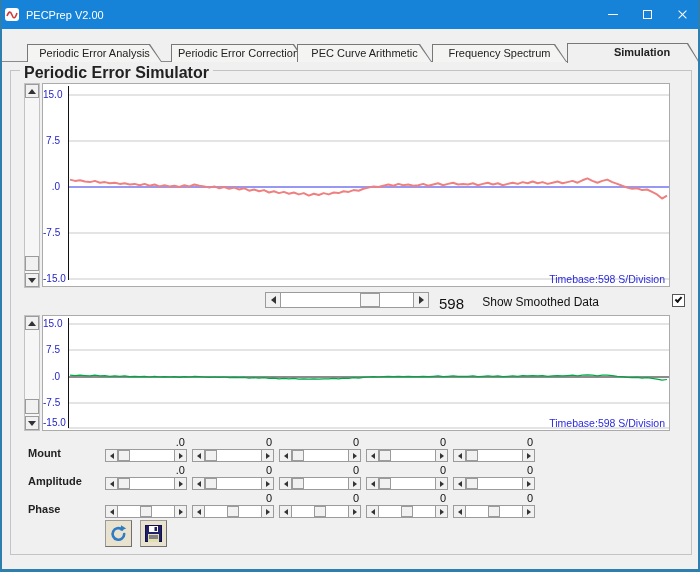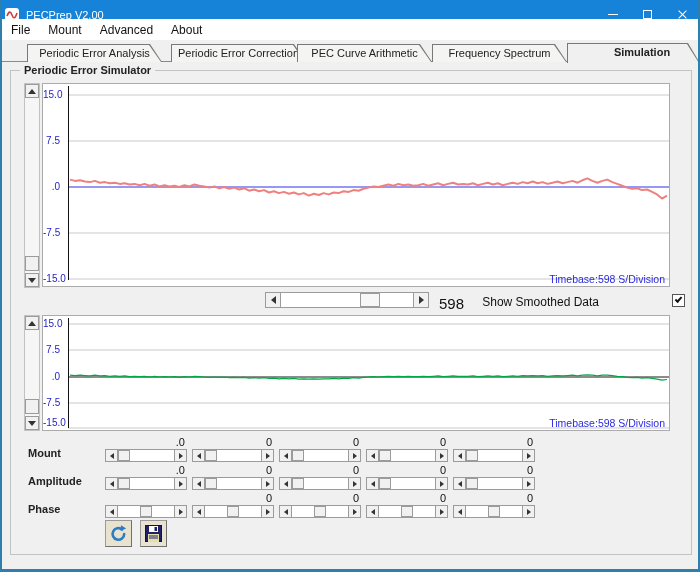--- a/index.html
+++ b/index.html
@@ -36,21 +36,21 @@
                 clip-path:polygon(0 0, calc(100% - 12px) 0, 100% 100%, 0 100%); }
   .tab .tlabel { position:absolute; inset:0; text-align:center; line-height:18px; font-size:11px; color:#222; }
   .tab.active { top:43px; height:20px; z-index:3; }
   .tab.active .shape-in { background:#f0f0f0; }
   .tab.active .tlabel { font-weight:bold; line-height:19px;padding-left:17px; }
 
   
   .groupbox { position:absolute; left:8px; top:70px; width:682px; height:485px;
               border:1px solid #c3c3c3; }
   .grouplabel { position:absolute; left:18px; top:64px; background:#f0f0f0; padding:0 4px;
-                font-size:11px; font-weight:bold; color:#222; z-index:4; }
+                font-size:16px; font-weight:bold; color:#222; z-index:4; }
 
   
   .chartbox { position:absolute; background:#fff; border:1px solid #ababab; }
   .chart1 { left:40px; top:83px; width:628px; height:204px; }
   .chart2 { left:40px; top:315px; width:628px; height:116px; }
   .tick { position:absolute; left:0; width:17px; text-align:right; font-size:10px; color:#2323c8; }
   .timebase { position:absolute; right:4px; bottom:1px; font-size:10.5px; color:#2a2ae0; }
 
   
   .vscroll { position:absolute; left:22px; width:16px; background:#f6f6f6; border:1px solid #c2c2c2; }
@@ -116,26 +116,20 @@
         </div>
       <div class="wbtn">
           <span class="ic-max"></span>
         </div>
       <div class="wbtn">
           <span class="ic-close"></span>
         </div>
     </div>
   </div>
 
-  <div class="menubar">
-    <span class="menuitem">File</span>
-    <span class="menuitem">Mount</span>
-    <span class="menuitem">Advanced</span>
-    <span class="menuitem">About</span>
-  </div>
 
   <div class="tabline"></div>
   <div class="tab" style="left:25px;width:135px;">
     <div class="shape"></div>
       <div class="shape-in"></div>
     <span class="tlabel">Periodic Error Analysis</span>
   </div>
   <div class="tab" style="left:160px;width:135px;margin-left:9px;">
     <div class="shape"></div>
       <div class="shape-in"></div>

